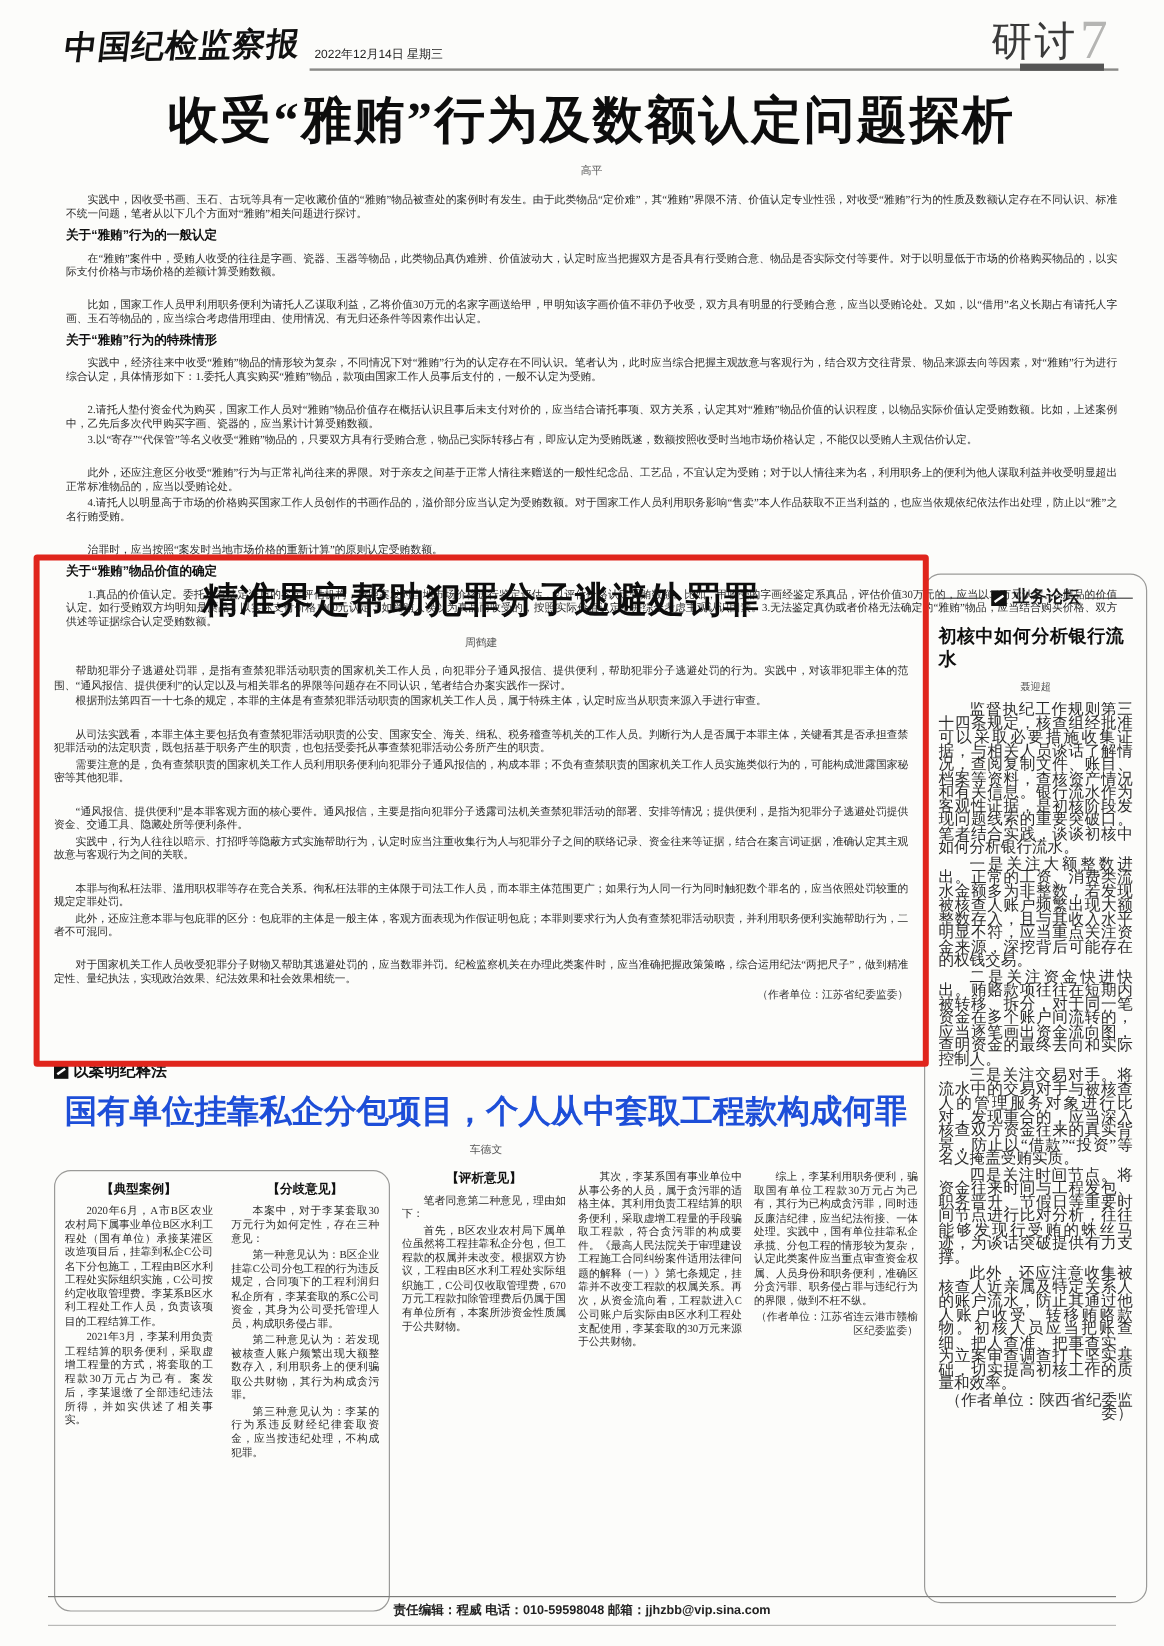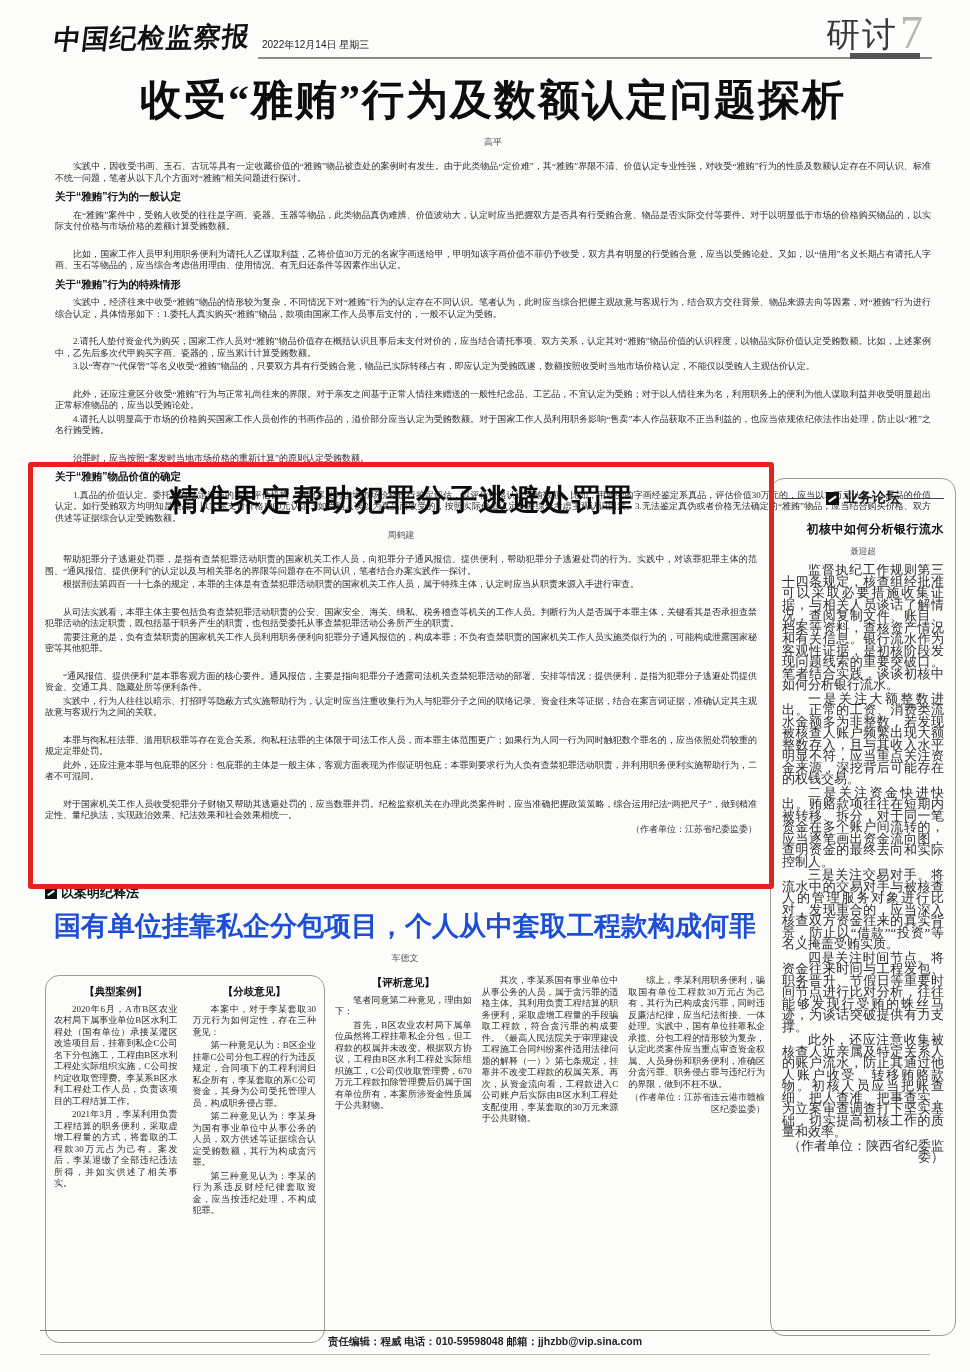--- a/index.html
+++ b/index.html
@@ -40,21 +40,21 @@
   .mid-cols .col{height:300px;}
   
   .sidebar{position:absolute;left:770px;top:478px;width:186px;height:858px;
         border:1px solid #9a9a98;border-radius:14px;box-sizing:border-box;padding:10px 11px;}
   .forum-head{display:flex;align-items:center;gap:5px;justify-content:center;
         font-family:"Liberation Serif",serif;font-size:14px;font-weight:bold;color:#1a1a1a;}
   .forum-head .rule{flex:1;border-top:1.5px solid #444;}
   .forum-icon{width:13px;height:13px;background:#111;display:inline-block;position:relative;flex:none;}
   .forum-icon::after{content:"";position:absolute;left:2px;top:6px;width:9px;height:2px;
         background:#fff;transform:rotate(-35deg);}
-  .h-side{margin:14px 0 0 0;text-align:right;font-size:12px;font-weight:900;
+  .h-side{margin:14px 0 0 0;text-align:left;font-size:15px;font-weight:900;
         font-family:"Liberation Serif",serif;color:#0d0d0d;letter-spacing:0.5px;}
   .side-byline{text-align:center;font-size:8.5px;color:#555;margin:8px 0 6px 0;
         font-family:"Liberation Sans",sans-serif;}
   .side-body{height:722px;overflow:hidden;font-size:13px;line-height:11.5px;text-align:justify;color:#2b2b2b;}
   .side-body p{margin:0 0 2px 0;text-indent:2em;}
   .author-note{text-align:right;text-indent:0 !important;color:#333;}
   
   .bot-article{position:absolute;left:45px;top:884px;width:720px;}
   .kicker{display:flex;align-items:center;gap:4px;font-family:"Liberation Sans",sans-serif;
         font-weight:bold;font-size:13px;color:#111;}
@@ -180,21 +180,21 @@
       <div class="case-box">
         <div class="col">
           <div class="bracket-head">【典型案例】</div>
           <p>2020年6月，A市B区农业农村局下属事业单位B区水利工程处（国有单位）承接某灌区改造项目后，挂靠到私企C公司名下分包施工，工程由B区水利工程处实际组织实施，C公司按约定收取管理费。李某系B区水利工程处工作人员，负责该项目的工程结算工作。</p>
           <p>2021年3月，李某利用负责工程结算的职务便利，采取虚增工程量的方式，将套取的工程款30万元占为己有。案发后，李某退缴了全部违纪违法所得，并如实供述了相关事实。</p>
         </div>
         <div class="col">
           <div class="bracket-head">【分歧意见】</div>
           <p>本案中，对于李某套取30万元行为如何定性，存在三种意见：</p>
           <p>第一种意见认为：B区企业挂靠C公司分包工程的行为违反规定，合同项下的工程利润归私企所有，李某套取的系C公司资金，其身为公司受托管理人员，构成职务侵占罪。</p>
-          <p>第二种意见认为：李某身为国有事业单位中从事公务的人员，双方供述等证据综合认定受贿数额，其行为构成贪污罪。</p>
+          <p>第二种意见认为：若发现被核查人账户频繁出现大额整数存入，利用职务上的便利骗取公共财物，其行为构成贪污罪。</p>
           <p>第三种意见认为：李某的行为系违反财经纪律套取资金，应当按违纪处理，不构成犯罪。</p>
         </div>
       </div>
       <div class="col">
         <div class="bracket-head">【评析意见】</div>
         <p>笔者同意第二种意见，理由如下：</p>
         <p>首先，B区农业农村局下属单位虽然将工程挂靠私企分包，但工程款的权属并未改变。根据双方协议，工程由B区水利工程处实际组织施工，C公司仅收取管理费，670万元工程款扣除管理费后仍属于国有单位所有，本案所涉资金性质属于公共财物。</p>
       </div>
       <div class="col">
         <p>其次，李某系国有事业单位中从事公务的人员，属于贪污罪的适格主体。其利用负责工程结算的职务便利，采取虚增工程量的手段骗取工程款，符合贪污罪的构成要件。《最高人民法院关于审理建设工程施工合同纠纷案件适用法律问题的解释（一）》第七条规定，挂靠并不改变工程款的权属关系。再次，从资金流向看，工程款进入C公司账户后实际由B区水利工程处支配使用，李某套取的30万元来源于公共财物。</p>

